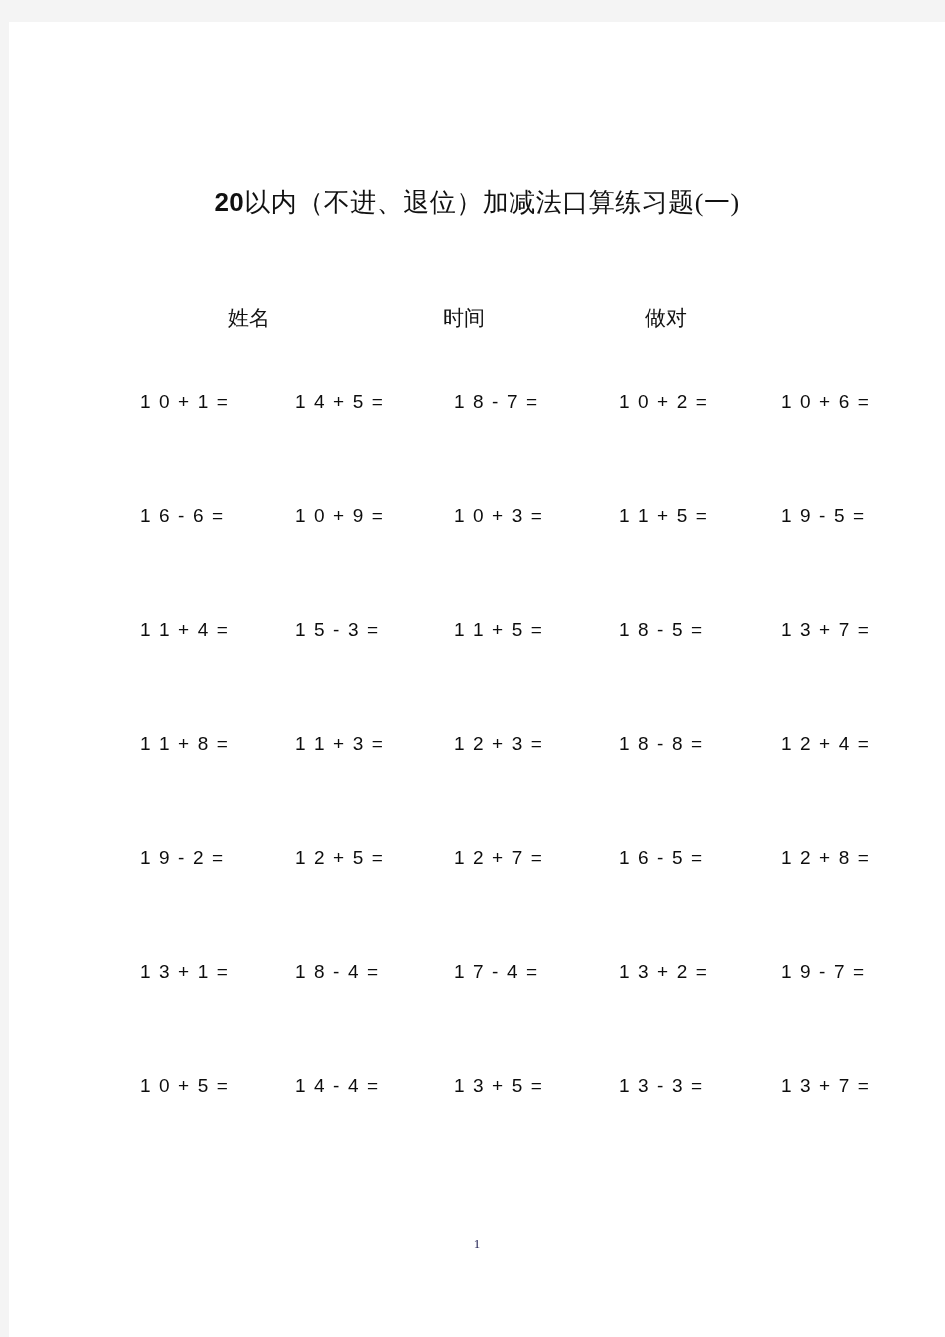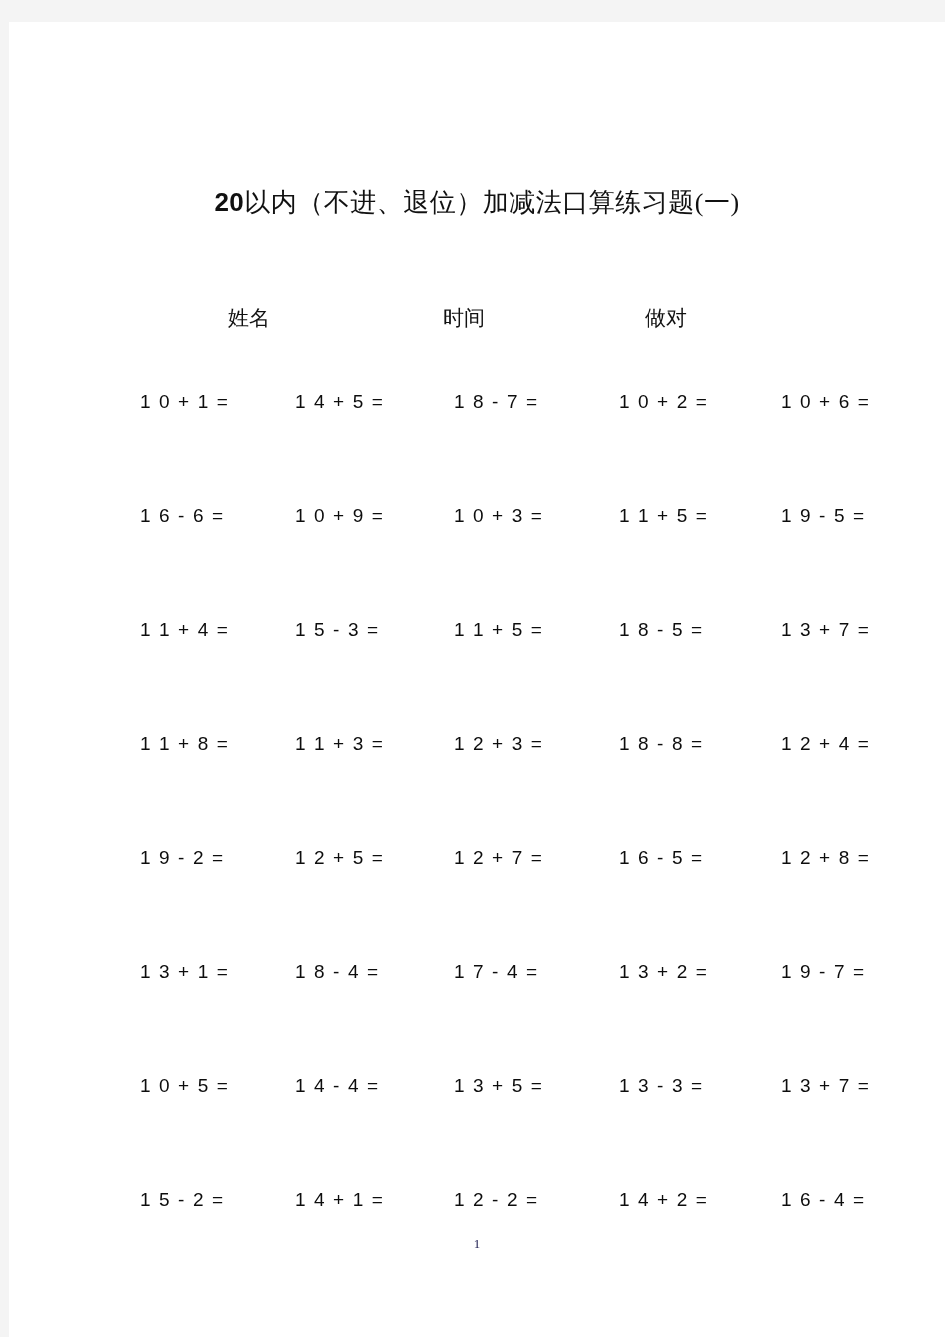--- a/index.html
+++ b/index.html
@@ -176,26 +176,19 @@
 
 
       <div class="row">
         <span class="cell c0">1 0 + 5 =</span>
         <span class="cell c1">1 4 - 4 =</span>
         <span class="cell c2">1 3 + 5 =</span>
         <span class="cell c3">1 3 - 3 =</span>
         <span class="cell c4">1 3 + 7 =</span>
       </div>
 
-      <div class="row">
-        <span class="cell c0">1 5 - 2 =</span>
-        <span class="cell c1">1 4 + 1 =</span>
-        <span class="cell c2">1 2 - 2 =</span>
-        <span class="cell c3">1 4 + 2 =</span>
-        <span class="cell c4">1 6 - 4 =</span>
-      </div>
 
     </div>
 
     <div class="page-number">1</div>
 
   </div>
 </div>
 
 </body></html>

